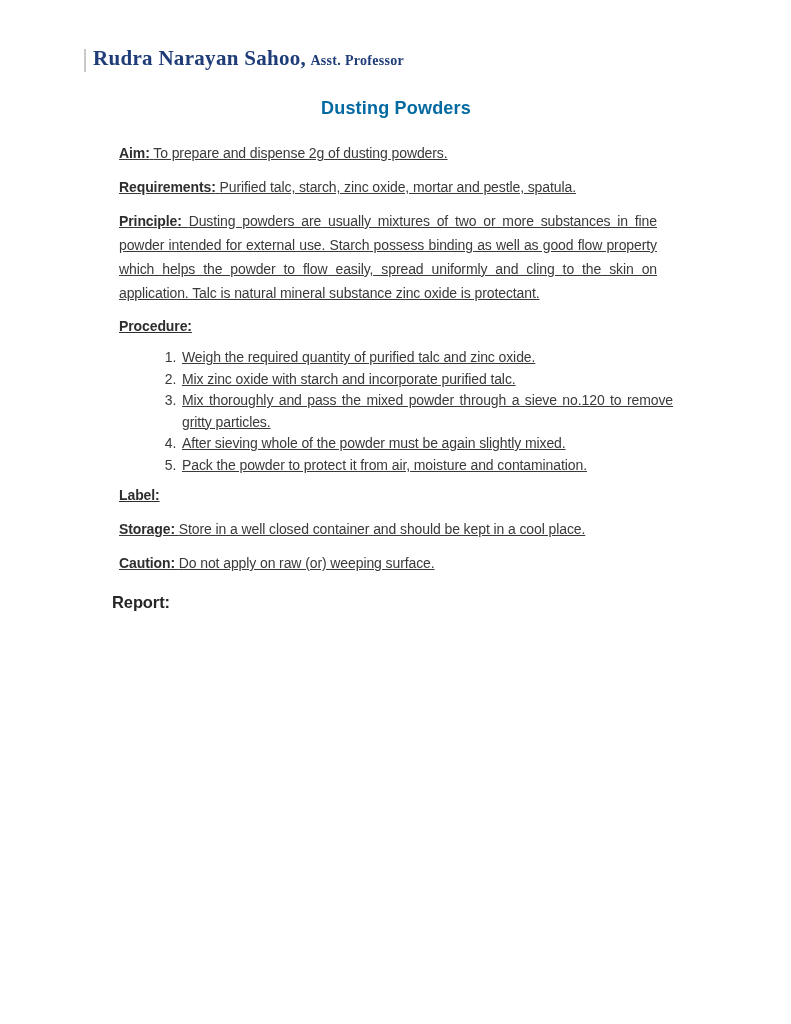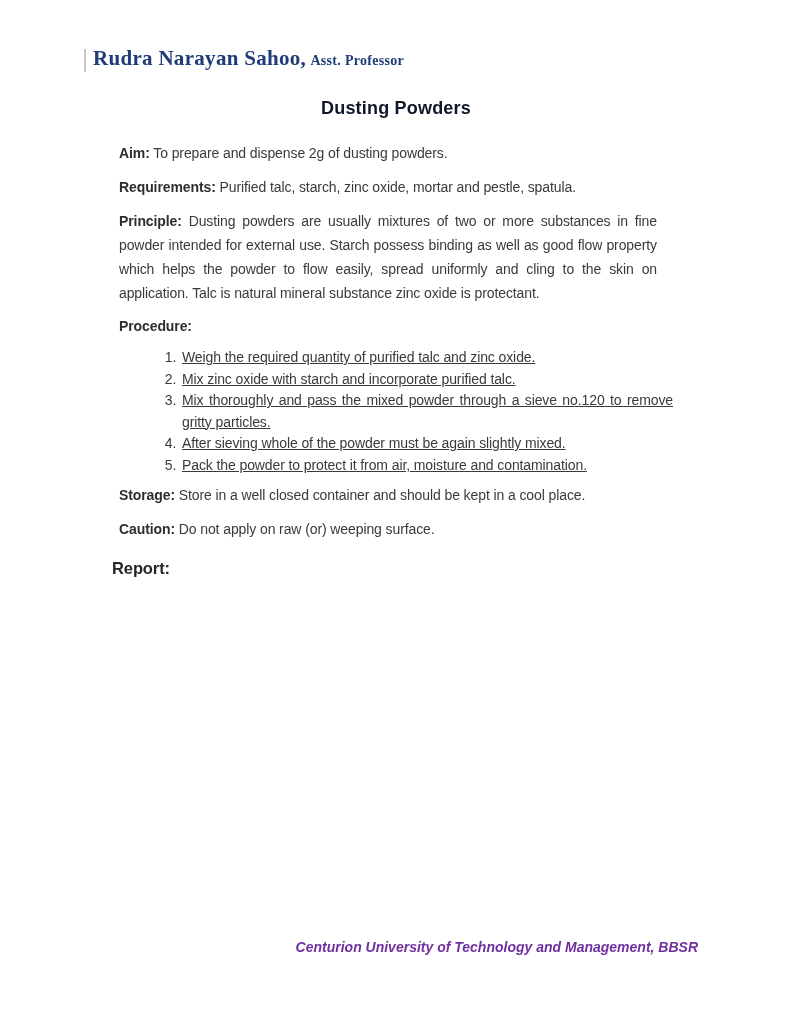--- a/index.html
+++ b/index.html
@@ -34,28 +34,29 @@
     left: 119px; top: 96px;
     width: 554px;
     font-size: 14px;
     letter-spacing: -0.1px;
   }
   h1.title {
     margin: 0 0 21px 0;
     text-align: center;
     font-size: 18px;
     font-weight: bold;
-    color: #0f172a;
+    color: #0369a1;
     letter-spacing: 0.2px;
     line-height: 24px;
   }
   .para {
     margin: 0 16px 9px 0;
     line-height: 24px;
     text-align: justify;
+    text-decoration: underline;
   }
   .b { font-weight: bold; color: #2e2e2e; }
   .single { margin-bottom: 10px; }
   ol.steps {
     margin: 8px 0 7px 0;
     padding: 0 0 0 61px;
     text-decoration: underline;
   }
   ol.steps li {
     line-height: 21.5px;
@@ -107,28 +108,28 @@
     <p class="para b">Procedure:</p>
 
     <ol class="steps">
       <li>Weigh the required quantity of purified talc and zinc oxide.</li>
       <li>Mix zinc oxide with starch and incorporate purified talc.</li>
       <li>Mix thoroughly and pass the mixed powder through a sieve no.120 to remove gritty particles.</li>
       <li>After sieving whole of the powder must be again slightly mixed.</li>
       <li>Pack the powder to protect it from air, moisture and contamination.</li>
     </ol>
 
+    <p class="para single b">Label:</p>
 
     <p class="para single"><span class="b">Storage:</span>
       <span>Store in a well closed container and should be kept in a cool place.</span></p>
 
 
     <p class="para single"><span class="b">Caution:</span>
       <span>Do not apply on raw (or) weeping surface.</span></p>
 
 
     <p class="report">Report:</p>
 
   </div>
 
-  <div class="footer">Centurion University of Technology and Management, BBSR</div>
 
 </div>
 
 </body></html>

